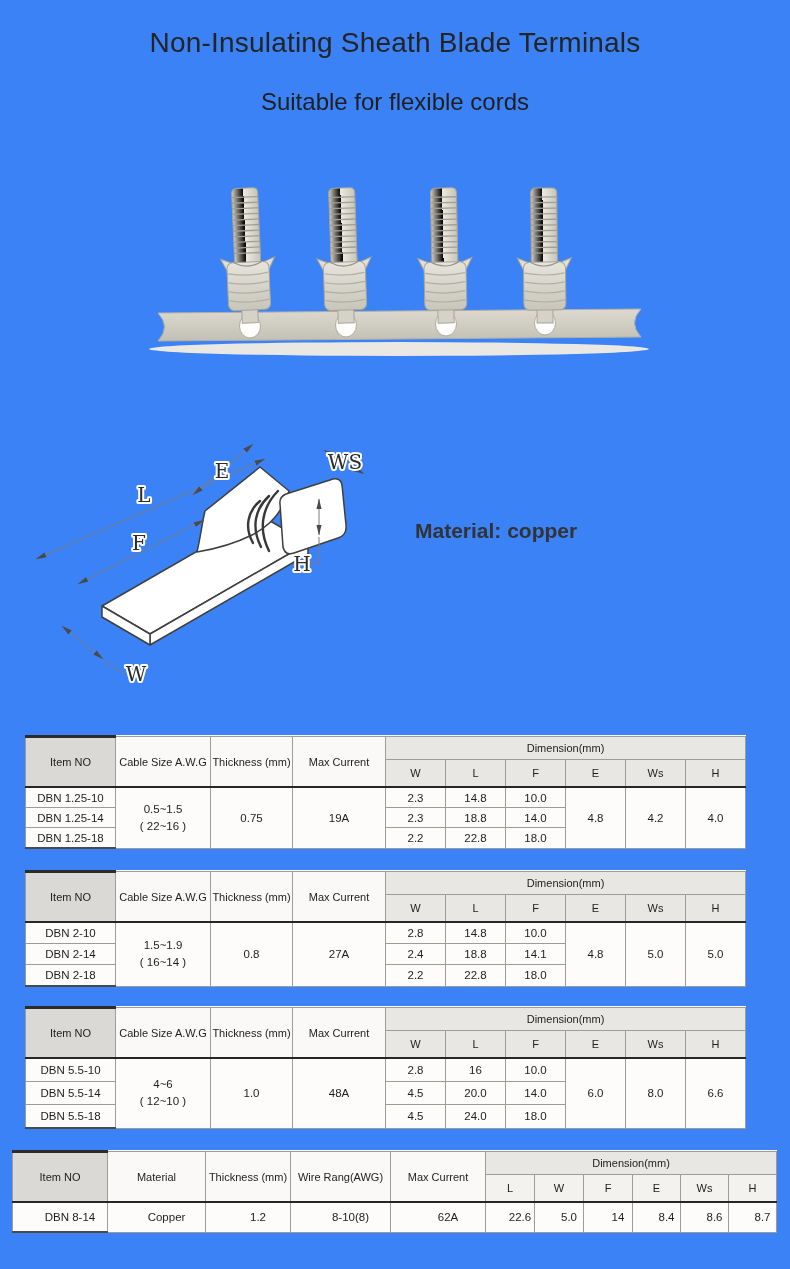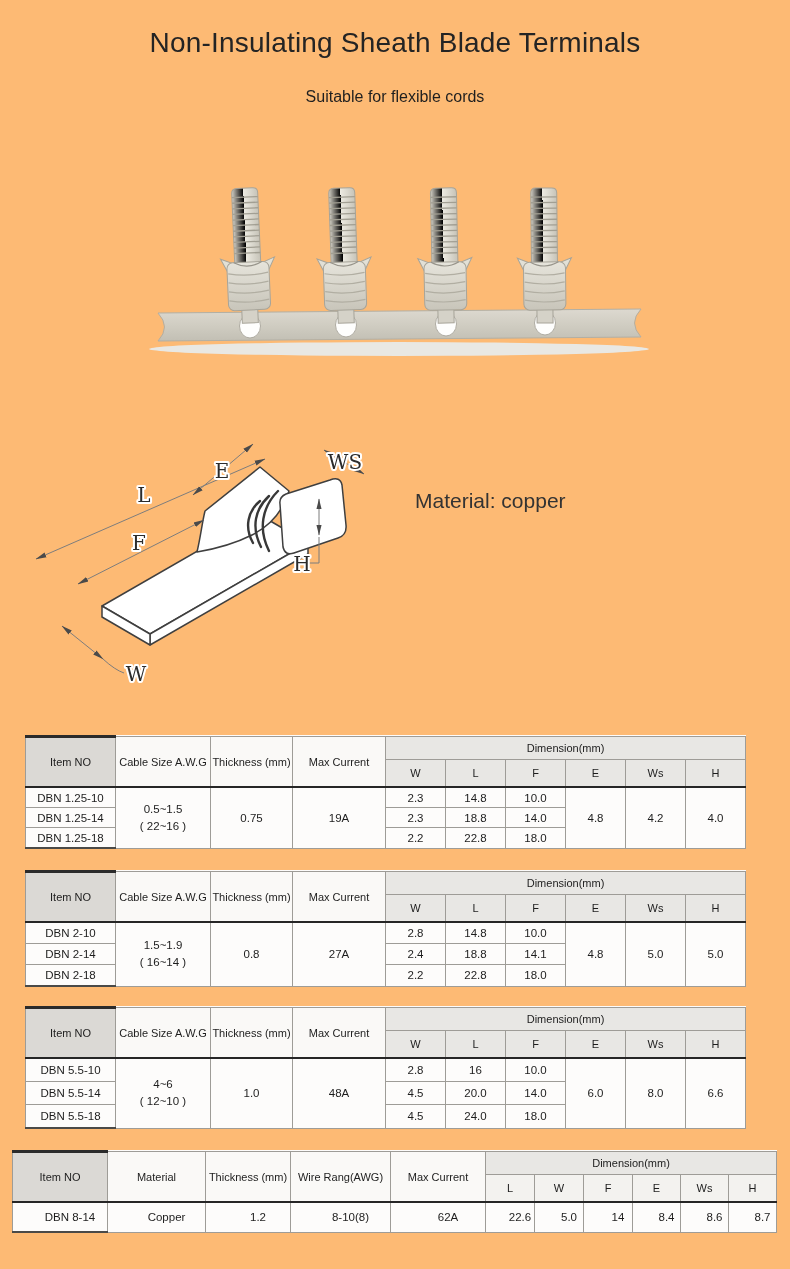--- a/index.html
+++ b/index.html
@@ -1,32 +1,32 @@
 <!DOCTYPE html>
 <html><head>
 <meta charset="utf-8">
 <style>
   html,body { margin:0; padding:0; background:#fff; }
   #page {
-    position:relative; width:790px; height:1269px; background:#fdba74;
+    position:relative; width:790px; height:1269px; background:#3b82f6;
     font-family:"Liberation Sans", sans-serif; overflow:hidden;
   }
   .title {
     position:absolute; top:27px; left:0; width:100%; text-align:center;
     font-size:28px; color:#242424; letter-spacing:0.2px;
   }
   .subtitle {
     position:absolute; top:88px; left:0; width:100%; text-align:center;
-    font-size:16px; color:#1f1f1f;
+    font-size:24px; color:#1f1f1f;
   }
   #photo   { position:absolute; left:115px; top:165px; }
   #diagram { position:absolute; left:8px;  top:423px; }
   .notes {
-    position:absolute; left:415px; top:484px;
-    font-size:21px; color:#333; line-height:34px;
+    position:absolute; left:415px; top:514px;
+    font-size:21px; color:#333; line-height:34px;font-weight:bold;
   }
   
   .tbl { position:absolute; border-collapse:collapse; table-layout:fixed; background:#fdfcfb; }
   .tbl th, .tbl td {
     border:1px solid #9e9c97; padding:0; text-align:center;
     font-weight:400; color:#1d1d1d; overflow:hidden;
   }
   .tbl th { font-size:11px; background:#faf9f7; }
   .tbl td { font-size:11.5px; }
   .tbl thead tr:first-child th { height:22px; }

